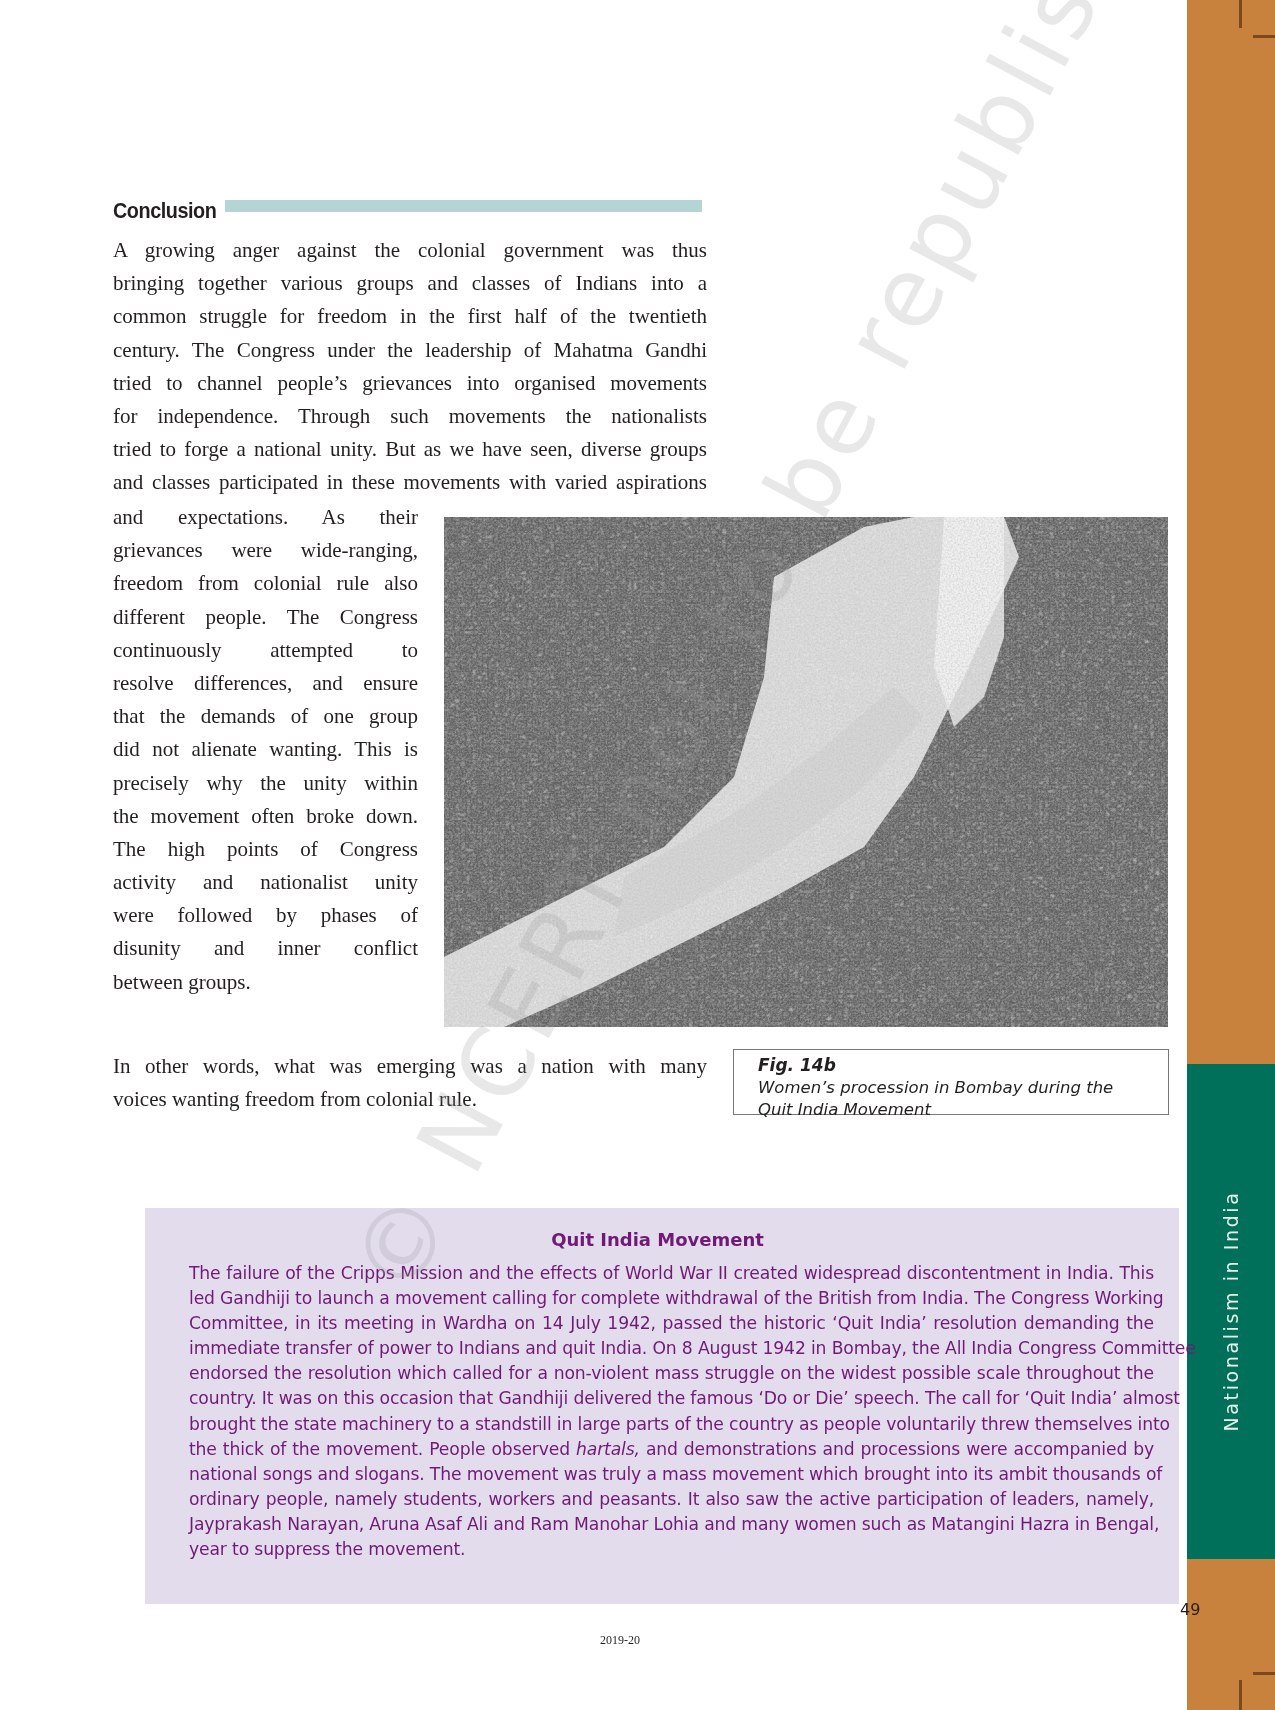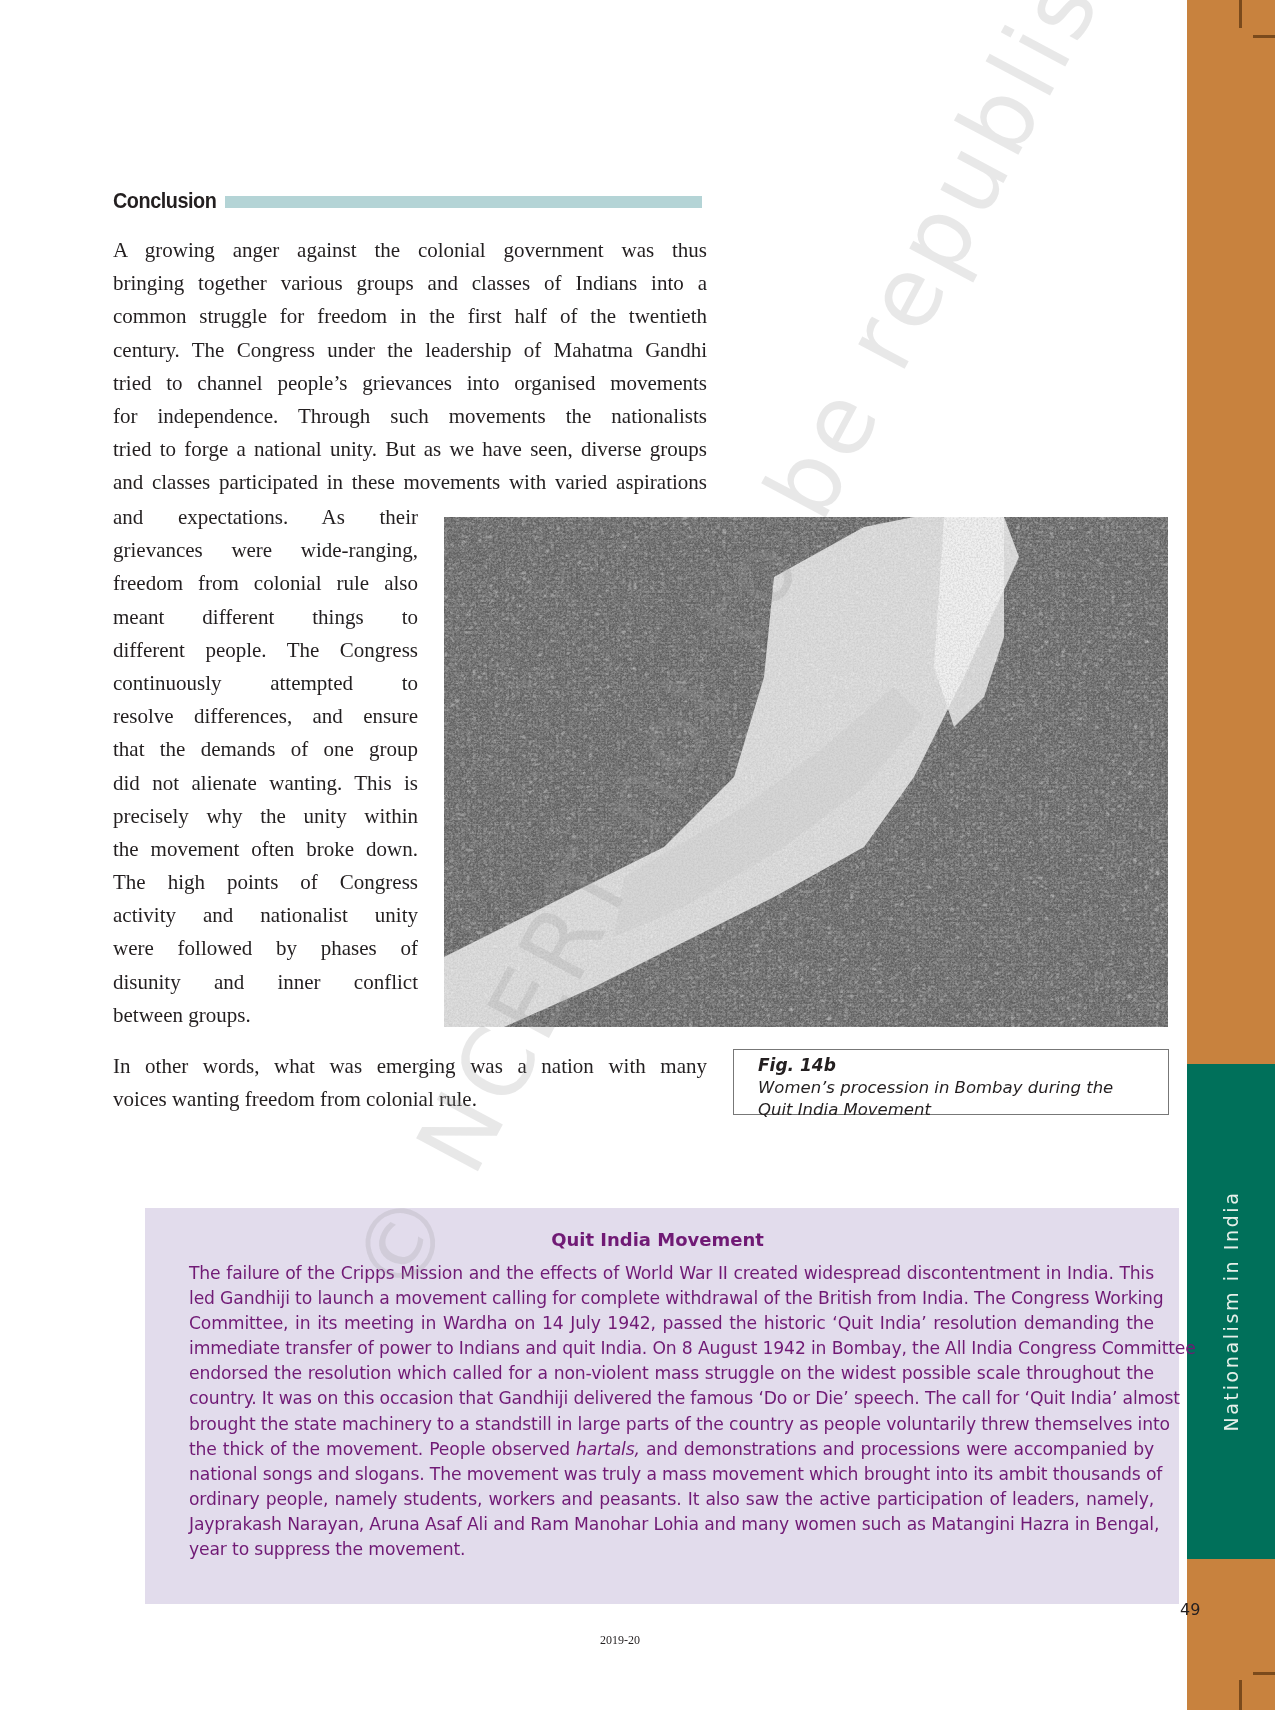--- a/index.html
+++ b/index.html
@@ -20,22 +20,22 @@
   .sidebar .green .vtitle {
     position: absolute; left: 44px; top: 247px;
     transform: translate(-50%, -50%) rotate(-90deg);
     white-space: nowrap;
     color: #e6efe9;
     font-family: "DejaVu Sans", sans-serif;
     font-size: 19px; letter-spacing: 2.6px;
   }
   .crop { position: absolute; background: #7a4a1c; }
   .section-title {
-    position: absolute; left: 113px; top: 188px;
-    display: flex; align-items: center;
+    position: absolute; left: 113px; top: 198px;
+    display: flex; align-items: flex-start;
   }
   .section-title .label {
     font-family: "Liberation Sans", sans-serif; font-weight: bold;
     font-size: 22px; letter-spacing: -0.5px; color: #231f20;
     transform: scaleX(0.9); transform-origin: left center;
     width: 112px;
   }
   .section-title .bar {
     width: 477px; height: 12px; background: #b4d4d6; margin-left: 0px; margin-top: 2px;
   }
@@ -114,21 +114,20 @@
   <span class="ln">tried to channel people’s grievances into organised movements</span>
   <span class="ln">for independence. Through such movements the nationalists</span>
   <span class="ln">tried to forge a national unity. But as we have seen, diverse groups</span>
   <span class="ln">and classes participated in these movements with varied aspirations</span>
 </div>
 
 <div class="para p2">
   <span class="ln">and expectations. As their</span>
   <span class="ln">grievances were wide-ranging,</span>
   <span class="ln">freedom from colonial rule also</span>
-  <span class="ln">meant different things to</span>
   <span class="ln">different people. The Congress</span>
   <span class="ln">continuously attempted to</span>
   <span class="ln">resolve differences, and ensure</span>
   <span class="ln">that the demands of one group</span>
   <span class="ln">did not alienate wanting. This is</span>
   <span class="ln">precisely why the unity within</span>
   <span class="ln">the movement often broke down.</span>
   <span class="ln">The high points of Congress</span>
   <span class="ln">activity and nationalist unity</span>
   <span class="ln">were followed by phases of</span>

